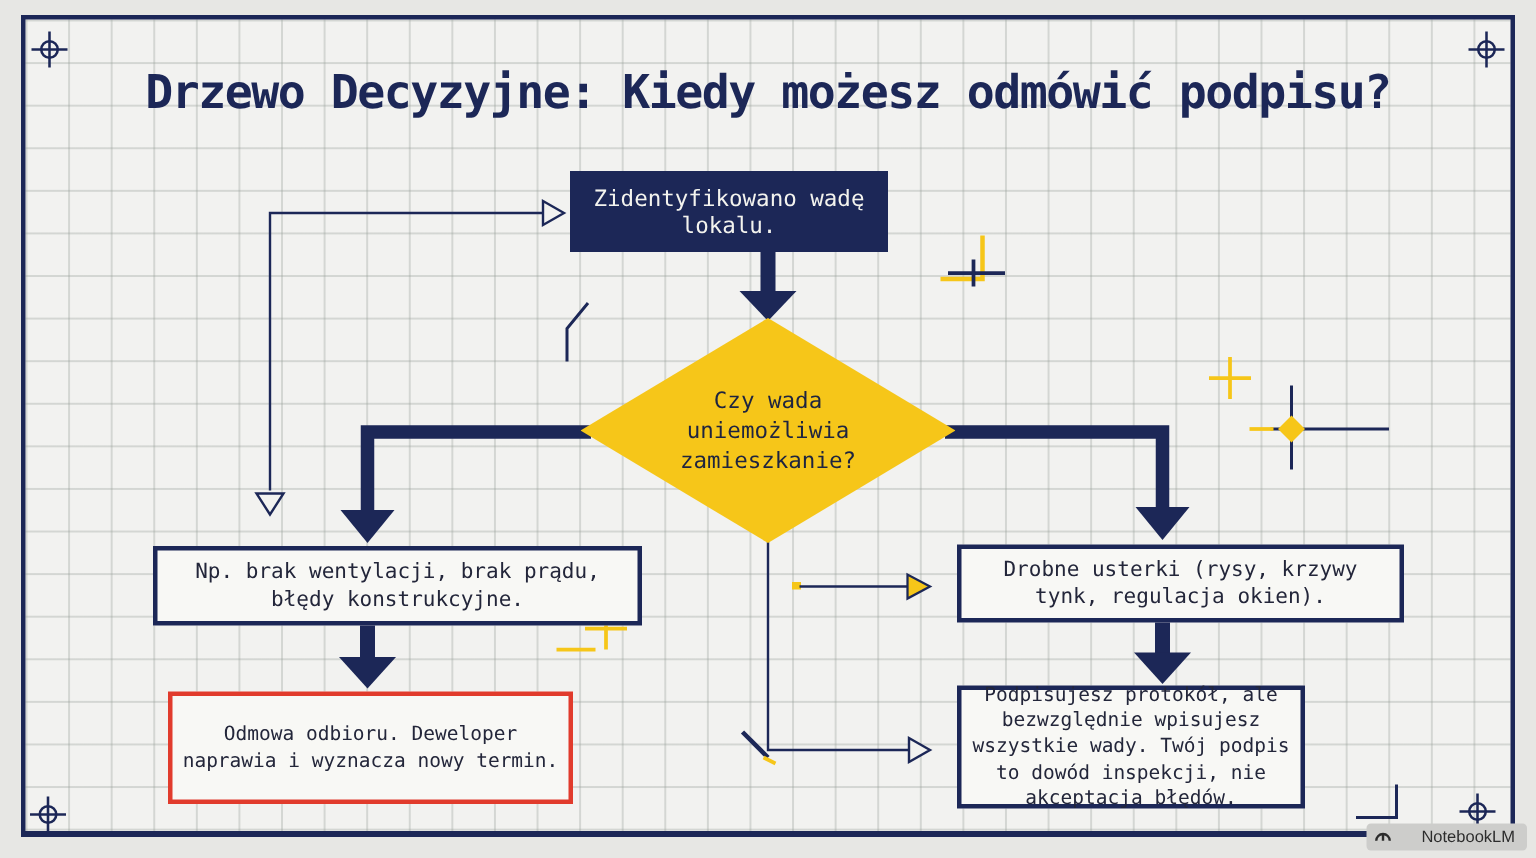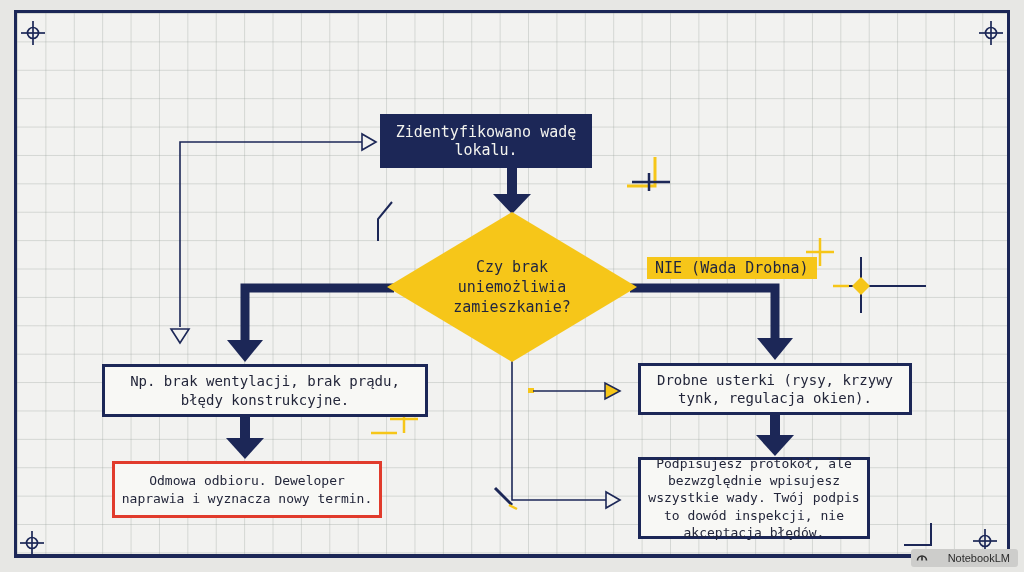--- a/index.html
+++ b/index.html
@@ -45,22 +45,22 @@
     position:absolute;background:var(--yellow);color:#1e2440;
     font-size:15px;padding:2px 8px;white-space:nowrap;
   }
   .label-yes{left:217px;top:257px;}
   .label-no{left:647px;top:257px;}
   .box{
     border:3px solid var(--navy);background:var(--card);
     font-size:14px;line-height:1.32;padding:3px;
   }
   .yes-examples{left:102px;top:364px;width:326px;height:53px;}
-  .no-examples{left:638px;top:363px;width:274px;height:52px;}
-  .yes-outcome{left:112px;top:461px;width:270px;height:57px;border-color:var(--red);font-size:13px;padding:4px;}
+  .no-examples{left:638px;top:363px;width:298px;height:52px;}
+  .yes-outcome{left:112px;top:461px;width:270px;height:75px;border-color:var(--red);font-size:13px;padding:4px;}
   .no-outcome{left:638px;top:457px;width:232px;height:82px;font-size:13px;}
   .watermark{
     position:absolute;right:6px;top:549px;height:18px;display:flex;align-items:center;gap:20px;
     background:#cdcdcb;border-radius:3px;padding:0 8px 0 5px;
     font-family:"Liberation Sans",sans-serif;font-size:11px;color:#2c2c2c;
   }
 </style>
 </head>
 <body>
 
@@ -164,30 +164,30 @@
       <line x1="847" y1="286" x2="926" y2="286" stroke="#1c2757" stroke-width="2"></line>
       <line x1="833" y1="286" x2="849" y2="286" stroke="#f6c619" stroke-width="2.5"></line>
       <polygon points="861,277 870,286 861,295 852,286" fill="#f6c619"></polygon>
     </g>
 
     <g>
       <path d="M904 545 H931 V523" fill="none" stroke="#1c2757" stroke-width="2"></path>
     </g>
   </svg>
 
+  <div class="title">Drzewo Decyzyjne: Kiedy możesz odmówić podpisu?</div>
 
   <div class="node start-node">
     <span>Zidentyfikowano wadę lokalu.</span>
   </div>
 
   <div class="node decision-node">
-    <span>Czy brak uniemożliwia zamieszkanie?</span>
-  </div>
-
-  <div class="branch-label label-no">NIE (Wada Drobna)</div>
+    <span>Czy wada uniemożliwia zamieszkanie?</span>
+  </div>
+
 
   <div class="node box yes-examples">
     <span>Np. brak wentylacji, brak prądu, błędy konstrukcyjne.</span>
   </div>
 
   <div class="node box yes-outcome">
     <span>Odmowa odbioru. Deweloper naprawia i wyznacza nowy termin.</span>
   </div>
 
   <div class="node box no-examples">

